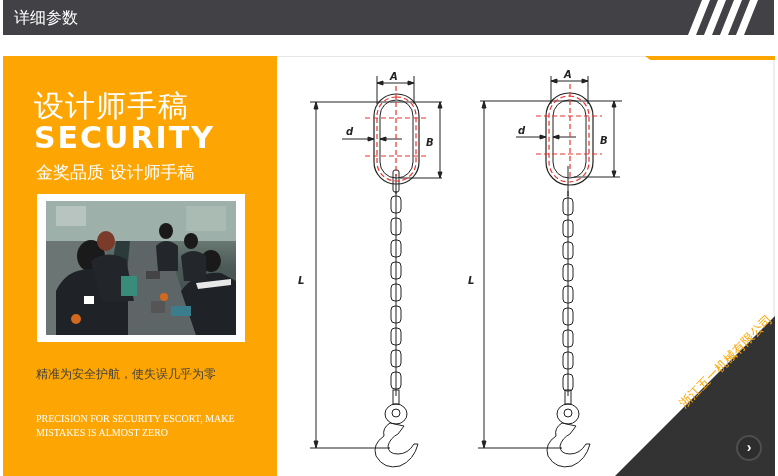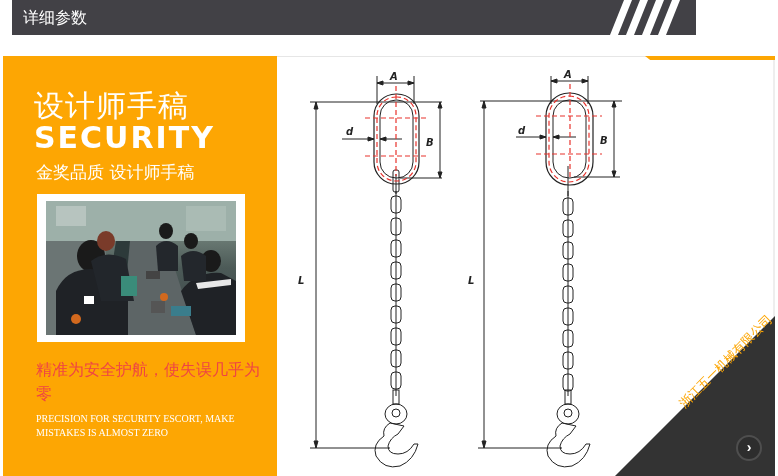--- a/index.html
+++ b/index.html
@@ -1,29 +1,29 @@
 <!DOCTYPE html>
 <html><head>
 <meta charset="utf-8">
 <style>
   * { margin:0; padding:0; box-sizing:border-box; }
   body { width:778px; height:476px; background:#ffffff; position:relative; overflow:hidden; font-family:"Liberation Sans","DejaVu Sans",sans-serif; }
-  .header { position:absolute; left:12px; top:0; width:684px; height:35px; background:#424146; overflow:hidden; }
+  .header { position:absolute; left:3px; top:0; width:771px; height:35px; background:#424146; overflow:hidden; }
   .header .title-cn { position:absolute; left:11px; top:8px; color:#ffffff; font-size:16px; font-family:"DejaVu Sans",sans-serif; }
   .header .title-en { position:absolute; left:92px; top:11px; color:#ffffff; font-size:14px; font-family:"Liberation Sans",sans-serif; letter-spacing:0.1px; }
   .stripes { position:absolute; right:10px; top:0; width:90px; height:35px; }
   .left-panel { position:absolute; left:3px; top:56px; width:274px; height:420px; background:#fda603; }
   .right-area { position:absolute; left:277px; top:56px; width:498px; height:420px; background:#ffffff; border-top:1px solid #e6e6e6; border-right:2px solid #eeeeee; }
   .right-orange { position:absolute; left:645px; top:56px; width:130px; height:4px; background:#fda603; clip-path:polygon(0 0,100% 0,100% 100%,4% 100%); }
   .design-cn { position:absolute; left:34px; top:86px; color:#fff; font-size:30px; font-family:"DejaVu Sans",sans-serif; letter-spacing:1px; }
   .design-en { position:absolute; left:34px; top:120px; color:#fff; font-size:30px; font-weight:bold; font-family:"DejaVu Sans",sans-serif; letter-spacing:2px; }
   .design-sub { position:absolute; left:36px; top:161px; color:#fff; font-size:17px; font-family:"DejaVu Sans",sans-serif; }
   .photo-frame { position:absolute; left:37px; top:194px; width:208px; height:148px; background:#ffffff; padding:7px 9px; }
   .photo { width:100%; height:100%; position:relative; overflow:hidden; background:linear-gradient(180deg,#8fa39c 0%,#6f7f78 25%,#4c5a57 50%,#3a4348 100%); }
-  .precision-cn { position:absolute; left:36px; top:358px; color:#ef4444; font-size:16px; line-height:24px; width:230px; font-family:"DejaVu Sans",sans-serif; }
+  .precision-cn { position:absolute; left:36px; top:358px; color:#404040; font-size:12px; line-height:32px; width:230px; font-family:"DejaVu Sans",sans-serif; }
   .precision-en { position:absolute; left:36px; top:412px; color:#fff; font-size:10px; line-height:14px; width:230px; font-family:Liberation Serif, serif; }
   .diagram { position:absolute; top:56px; }
   .corner { position:absolute; right:3px; bottom:0; width:160px; height:160px; background:#333333; clip-path:polygon(100% 0,100% 100%,0 100%); }
   .corner-text1 { position:absolute; left:628px; top:378px; color:#ffffff; font-size:12.5px; font-family:"DejaVu Sans",sans-serif; transform:rotate(-45deg); transform-origin:left top; white-space:nowrap; }
   .corner-text2 { position:absolute; left:676px; top:400px; color:#fda603; font-size:12.5px; font-family:"DejaVu Sans",sans-serif; transform:rotate(-45deg); transform-origin:left top; white-space:nowrap; }
   .next-btn { position:absolute; left:736px; top:435px; width:26px; height:26px; border-radius:50%; border:2px solid #4e4e4e; background:#2d2d2d; color:#fff; text-align:center; line-height:21px; font-size:14px; font-weight:bold; }
 </style>
 </head>
 <body>
 

